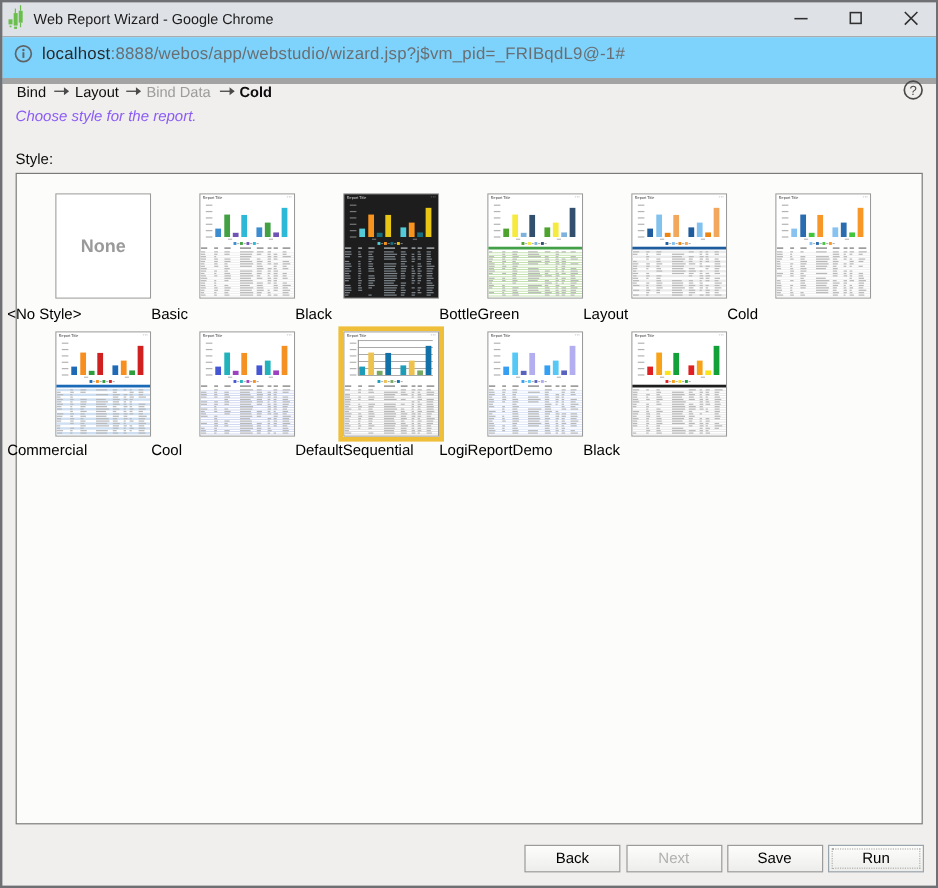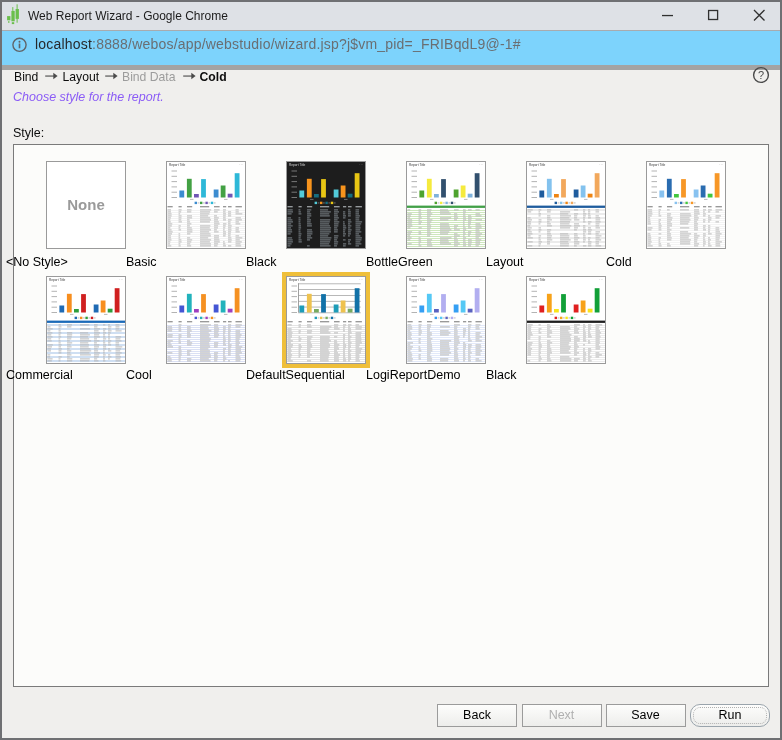--- a/index.html
+++ b/index.html
@@ -19,21 +19,21 @@
 .crumb b { font-weight:bold; }
 .helpico { position:absolute; left:752px; top:66px; }
 .choose { position:absolute; left:13px; top:90px; font-size:12.5px; color:#8b5cf6;font-style:italic; }
 .styleslbl { position:absolute; left:13px; top:126px; font-size:12.5px; color:#0d0d0d; }
 .stylesbox { position:absolute; left:13px; top:144px; width:756px; height:543px; background:#fcfcfa; border:1px solid #7a7a7a; }
 .thumb { position:absolute; width:80px; height:88px; font-size:0;text-decoration:underline; }
 .thumb.sel { box-shadow:0 0 0 4px #efbf3a; }
 .tlabel { position:absolute; font-size:12.5px; color:#000; text-align:left; }
 .btn { position:absolute; top:704px; width:80px; height:23px; background:linear-gradient(#fdfdfc,#ededeb); border:1px solid #9b9b9b; font-size:12.5px; color:#000; text-align:center; line-height:21px; }
 .btn.disabled { color:#b0b0b0; }
-.btn.focus { outline:1px dotted #b0b0b0; outline-offset:-4px; border-color:#9aa4ac;border-radius:10px; }
+.btn.focus { outline:1px dotted #b0b0b0; outline-offset:-4px; border-color:#9aa4ac; }
 </style></head>
 <body>
 <div class="win"></div>
 <div class="titlebar">
   <svg class="title-ico" width="22" height="26" viewBox="0 0 22 26" xmlns="http://www.w3.org/2000/svg">
     <g fill="#6abf4c">
     <rect x="1.1" y="12.1" width="3.3" height="4.2"></rect>
         <rect x="2" y="17.3" width="1.5" height="1.4"></rect>
     <rect x="5.4" y="6.9" width="3.3" height="10.4"></rect>
         <rect x="6.3" y="3.1" width="1" height="3.8"></rect>

